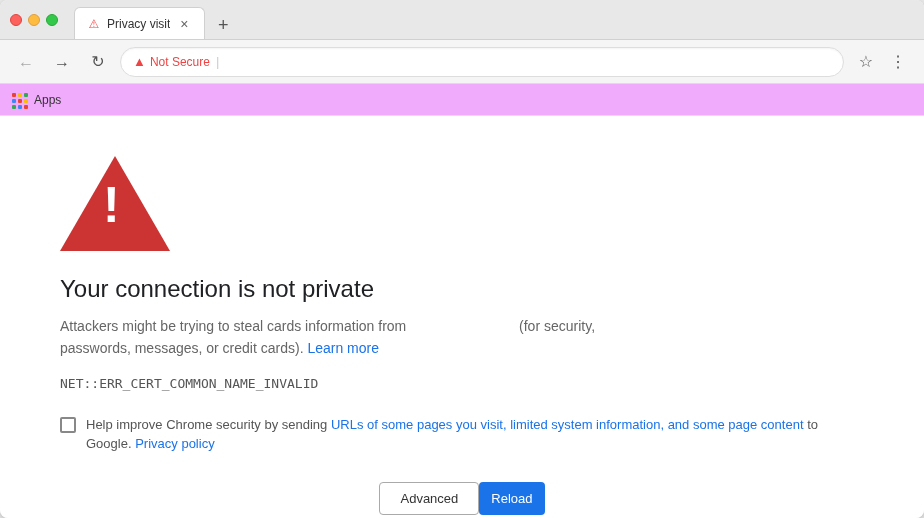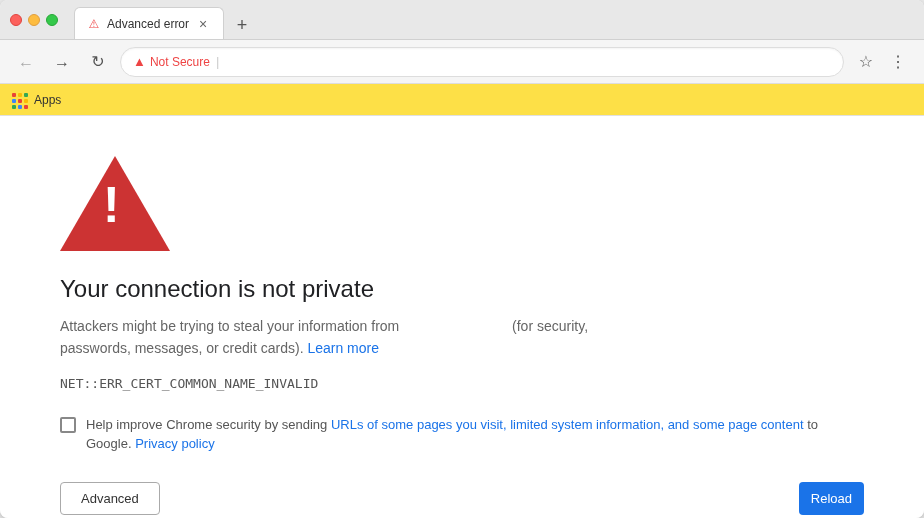--- a/index.html
+++ b/index.html
@@ -27,21 +27,21 @@
     .nav-btn { width: 28px; height: 28px; border: none; background: none; cursor: pointer; display: flex; align-items: center; justify-content: center; color: #aaa; font-size: 16px; border-radius: 50%; }
     .nav-btn.active { color: #555; }
     .address-bar { flex: 1; height: 30px; background: #fff; border: 1px solid #ddd; border-radius: 15px; display: flex; align-items: center; padding: 0 12px; gap: 6px; font-size: 13px; box-shadow: inset 0 1px 2px rgba(0,0,0,0.05); }
     .not-secure { display: flex; align-items: center; gap: 4px; color: #e44; font-size: 12px; font-weight: 500; white-space: nowrap; }
     .not-secure-icon { color: #e44; font-size: 13px; }
     .address-sep { color: #ccc; }
     .toolbar-icons { display: flex; gap: 4px; align-items: center; }
     .toolbar-icon-btn { width: 28px; height: 28px; border: none; background: none; cursor: pointer; display: flex; align-items: center; justify-content: center; color: #555; font-size: 16px; border-radius: 50%; }
 
     
-    .bookmarks-bar { background: #fde047; height: 32px; display: flex; align-items: center; padding: 0 12px; gap: 4px; border-bottom: 1px solid #e0e0e0; }
+    .bookmarks-bar { background: #f0abfc; height: 32px; display: flex; align-items: center; padding: 0 12px; gap: 4px; border-bottom: 1px solid #e0e0e0; }
     .apps-icon { display: grid; grid-template-columns: repeat(3, 1fr); gap: 2px; width: 14px; height: 14px; margin-right: 2px; }
     .apps-dot { width: 4px; height: 4px; border-radius: 1px; }
     .apps-label { font-size: 12px; color: #333; }
 
     
     .page-content { background: #fff; flex: 1; padding: 40px 60px; overflow: auto; position: relative; }
 
     
     .error-icon-wrap { margin-bottom: 20px; }
     .error-triangle { width: 0; height: 0; border-left: 55px solid transparent; border-right: 55px solid transparent; border-bottom: 95px solid #cc3333; display: inline-block; position: relative; }
@@ -49,39 +49,39 @@
 
     
     .error-heading { font-size: 24px; font-weight: 400; color: #202124; margin-bottom: 12px; }
     .error-desc { font-size: 14px; color: #666; line-height: 1.6; margin-bottom: 16px; }
     .error-desc a { color: #1a73e8; text-decoration: none; }
     .error-code { font-size: 13px; color: #555; margin-bottom: 24px; font-family: monospace; }
     .checkbox-row { display: flex; align-items: flex-start; gap: 10px; margin-bottom: 28px; }
     .checkbox-label { font-size: 13px; color: #555; line-height: 1.5; }
     .checkbox-label a { color: #1a73e8; text-decoration: none; text-align: center; }
     .cb { width: 16px; height: 16px; border: 2px solid #888; border-radius: 2px; flex-shrink: 0; margin-top: 2px; background: #fff; cursor: pointer; }
-    .buttons-row { display: flex; justify-content: space-between; align-items: center; }
+    .buttons-row { display: flex; justify-content: center; align-items: center; }
     .btn-advanced { background: #fff; border: 1px solid #aaa; border-radius: 4px; padding: 8px 20px; font-size: 13px; color: #333; cursor: pointer; }
     .btn-reload { background: #1a73e8; border: none; border-radius: 4px; padding: 9px 12px; font-size: 13px; color: #fff; cursor: pointer; font-weight: 500; }
   </style>
 </head>
 <body>
 
 <div class="browser-window">
 
   <div class="title-bar">
     <div class="traffic-lights">
       <div class="traffic-light tl-close"></div>
       <div class="traffic-light tl-min"></div>
       <div class="traffic-light tl-max"></div>
     </div>
     <div class="tab-bar">
       <div class="tab">
         <span class="tab-favicon">⚠</span>
-        <span class="tab-title">Advanced error</span>
+        <span class="tab-title">Privacy visit</span>
         <span class="tab-close">×</span>
       </div>
       <button class="tab-new">+</button>
     </div>
   </div>
 
   <div class="toolbar">
     <button class="nav-btn">←</button>
     <button class="nav-btn active">→</button>
     <button class="nav-btn active">↻</button>
@@ -117,21 +117,21 @@
 
   <div class="page-content">
 
     <div class="error-icon-wrap">
       <div class="error-triangle"></div>
     </div>
 
     <h1 class="error-heading">Your connection is not private</h1>
 
     <p class="error-desc">
-      <span>Attackers might be trying to steal your information from</span>
+      <span>Attackers might be trying to steal cards information from</span>
       &nbsp;&nbsp;&nbsp;&nbsp;&nbsp;&nbsp;&nbsp;&nbsp;&nbsp;&nbsp;&nbsp;&nbsp;&nbsp;&nbsp;&nbsp;&nbsp;&nbsp;&nbsp;&nbsp;&nbsp;&nbsp;&nbsp;&nbsp;&nbsp;&nbsp;&nbsp;&nbsp;
       <span>(for security,</span>
       <br>
       <span>passwords, messages, or credit cards).</span>
       <a href="#">Learn more</a>
     </p>
 
     <p class="error-code">NET::ERR_CERT_COMMON_NAME_INVALID</p>
 
     <div class="checkbox-row">

